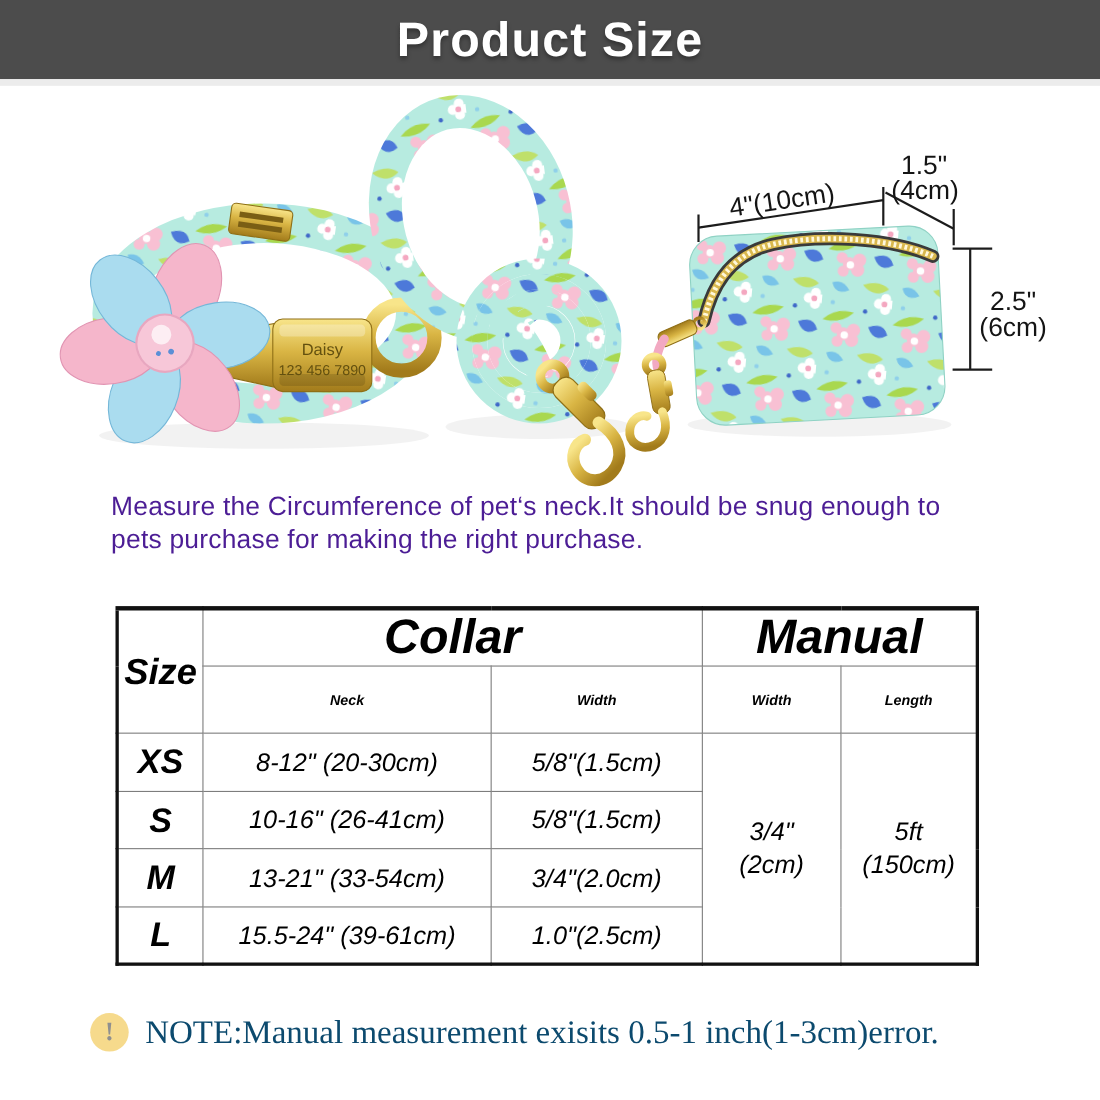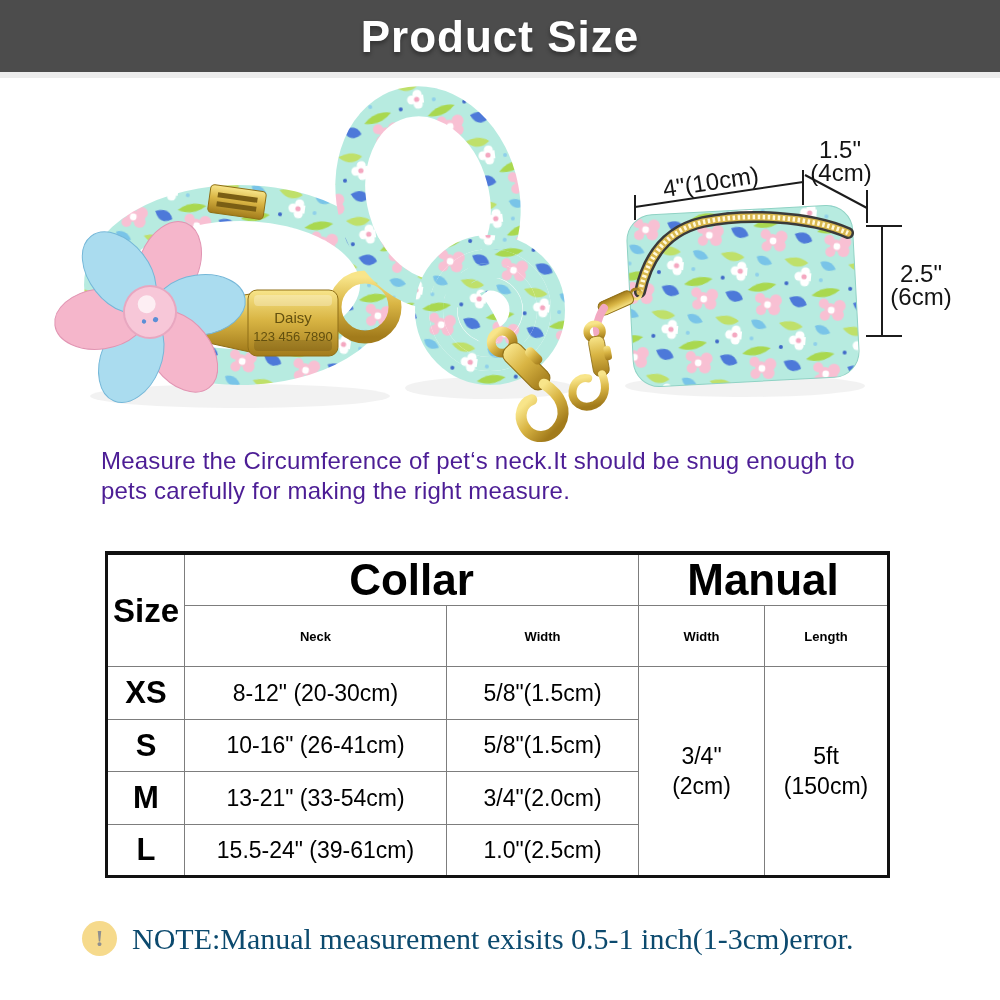--- a/index.html
+++ b/index.html
@@ -11,21 +11,21 @@
   .banner-title{color:#ffffff;font-size:44px;font-weight:700;letter-spacing:1px;
                 text-shadow:0 3px 4px rgba(0,0,0,.35);padding-top:2px;}
   .banner-strip{position:absolute;left:0;top:72px;width:1000px;height:6px;background:#ececec;}
   
   .photos{position:absolute;left:0;top:80px;width:1000px;height:370px;}
   
   .instructions{position:absolute;left:101px;top:446px;color:#4c1d95;font-size:24px;
                 line-height:30px;letter-spacing:.2px;white-space:nowrap;}
   
   table.size-table{position:absolute;left:105px;top:551px;border-collapse:collapse;
-                   table-layout:fixed;width:782px;color:#000;}
+                   table-layout:fixed;width:782px;color:#000;font-style:italic;}
   table.size-table{border:3px solid #111;border-top-width:4px;}
   table.size-table th,table.size-table td{border:1px solid #7d7d7d;text-align:center;
                    vertical-align:middle;padding:0;overflow:hidden;}
   .corner-h{font-size:33px;font-weight:700;}
   .group-h{font-size:44px;font-weight:700;}
   .sub-h{font-size:13px;font-weight:700;}
   .size-cell{font-size:31px;font-weight:700;}
   .val{font-size:23px;font-weight:400;}
   .leash-val{font-size:23px;font-weight:400;white-space:pre-line;line-height:30px;}
   
@@ -162,21 +162,21 @@
     </g>
     <text class="dim-label" x="712" y="110" text-anchor="middle" transform="rotate(-8.5 712 110)">4"(10cm)</text>
     <text class="dim-label" x="840" y="78" text-anchor="middle">1.5"</text>
     <text class="dim-label" x="841" y="101" text-anchor="middle">(4cm)</text>
     <text class="dim-label" x="921" y="202" text-anchor="middle">2.5"</text>
     <text class="dim-label" x="921" y="225" text-anchor="middle">(6cm)</text>
   </svg>
 
   <div class="instructions">
     <div>Measure the Circumference of pet‘s neck.It should be snug enough to</div>
-    <div>pets carefully for making the right measure.</div>
+    <div>pets purchase for making the right purchase.</div>
   </div>
 
   <table class="size-table">
     <colgroup>
       <col style="width:78px">
         <col style="width:262px">
         <col style="width:192px">
       <col style="width:126px">
         <col style="width:124px">
     </colgroup>

